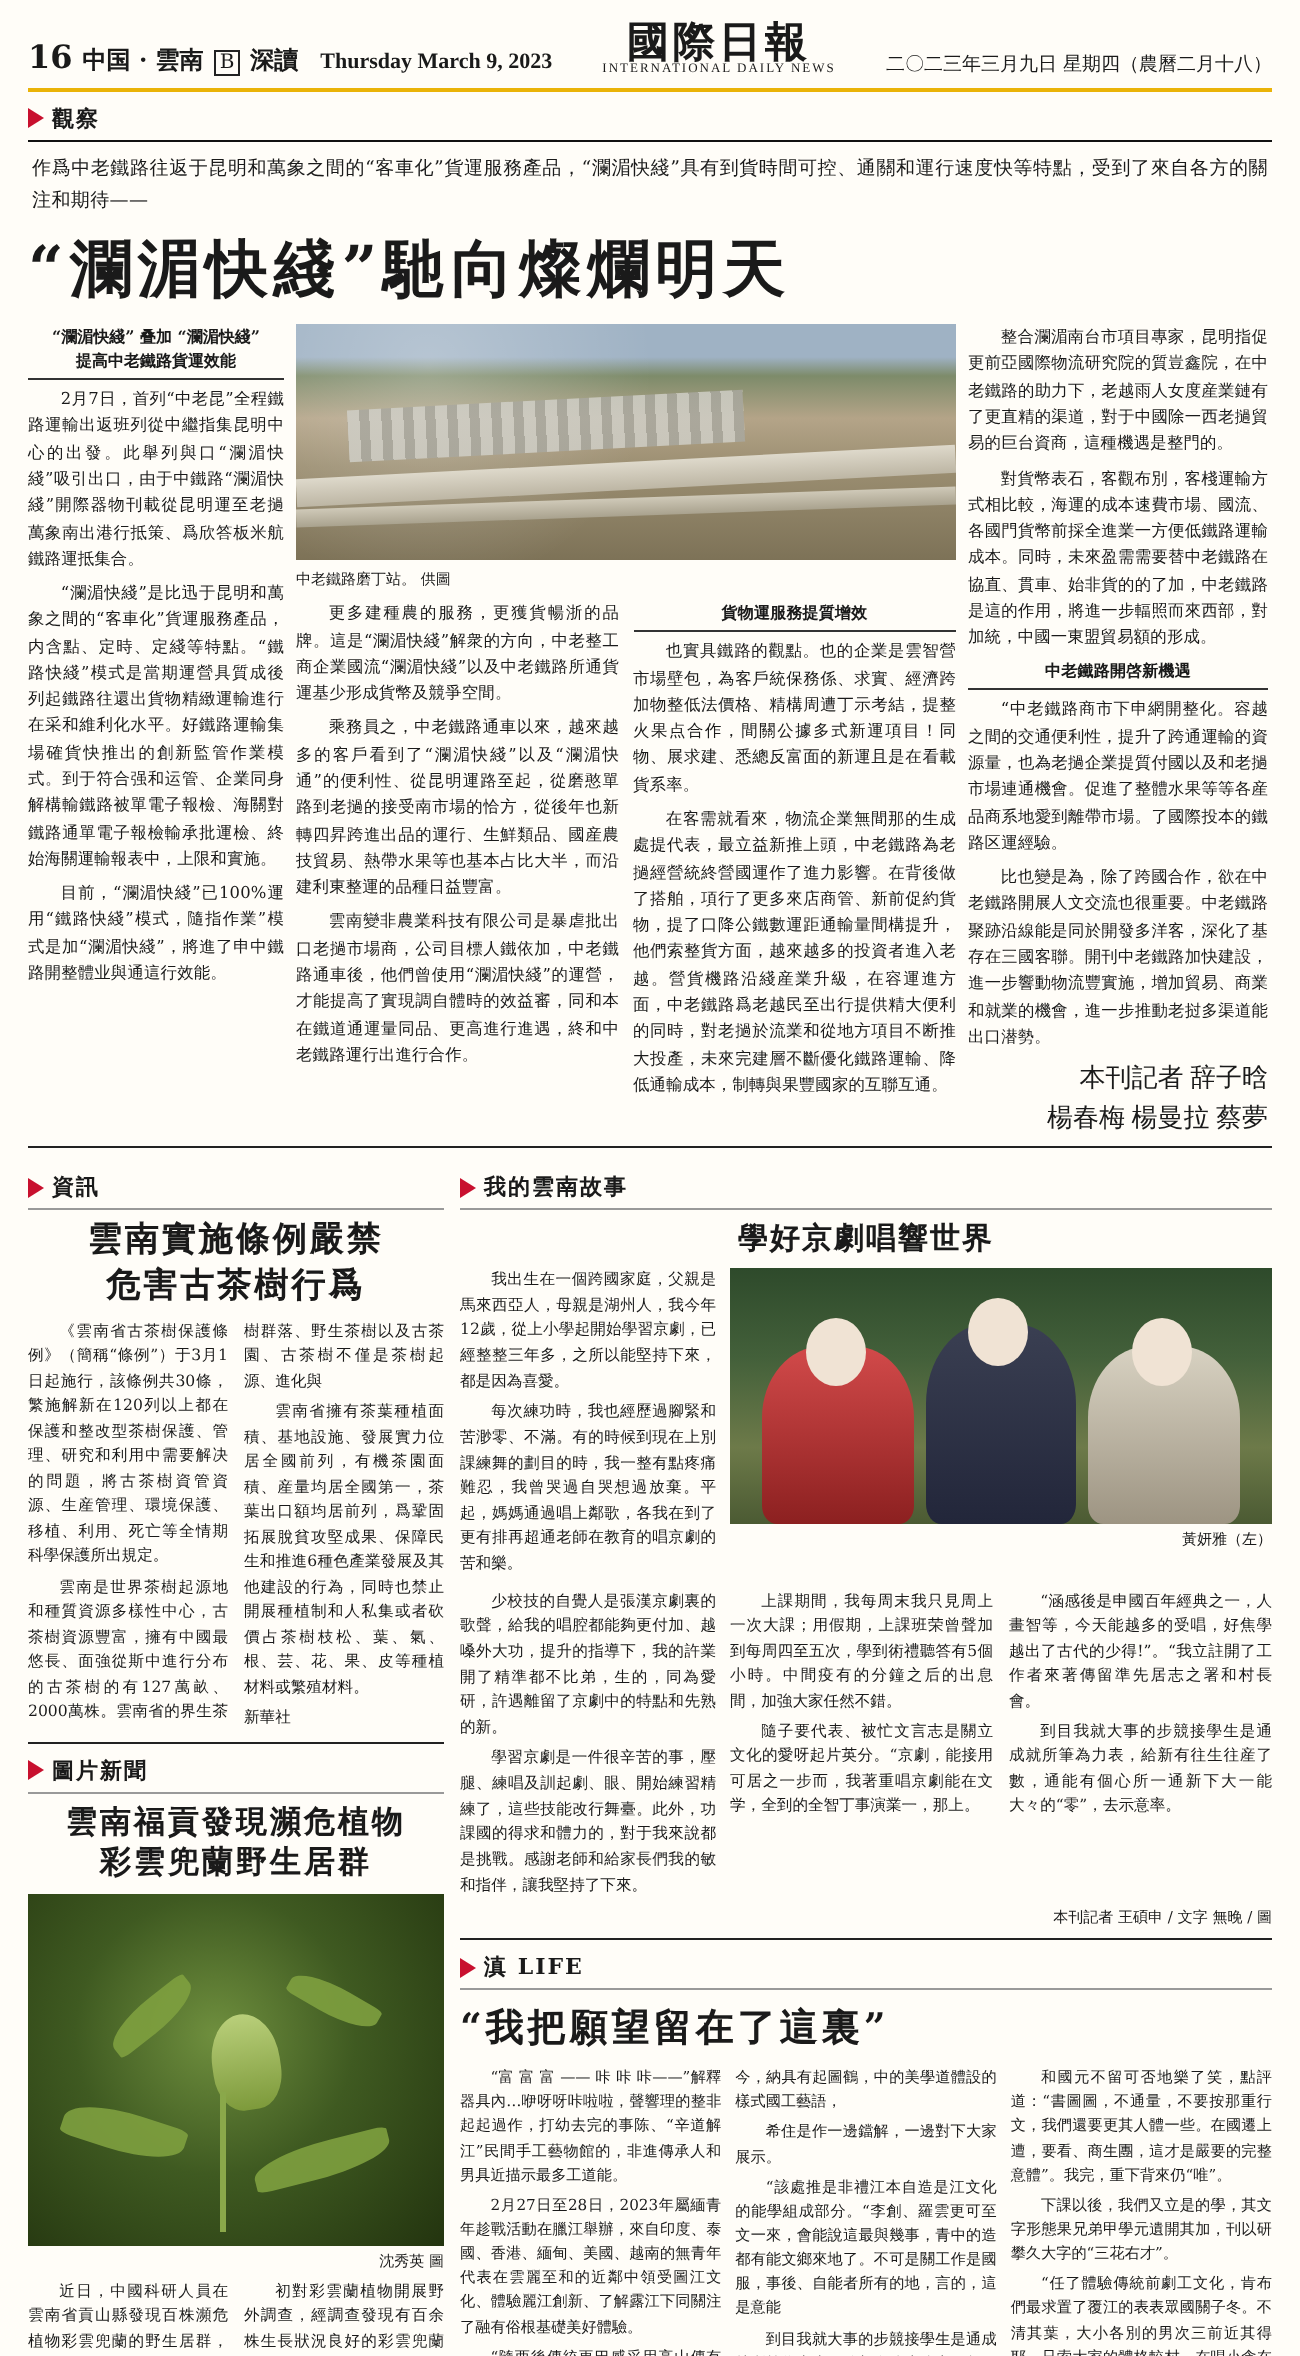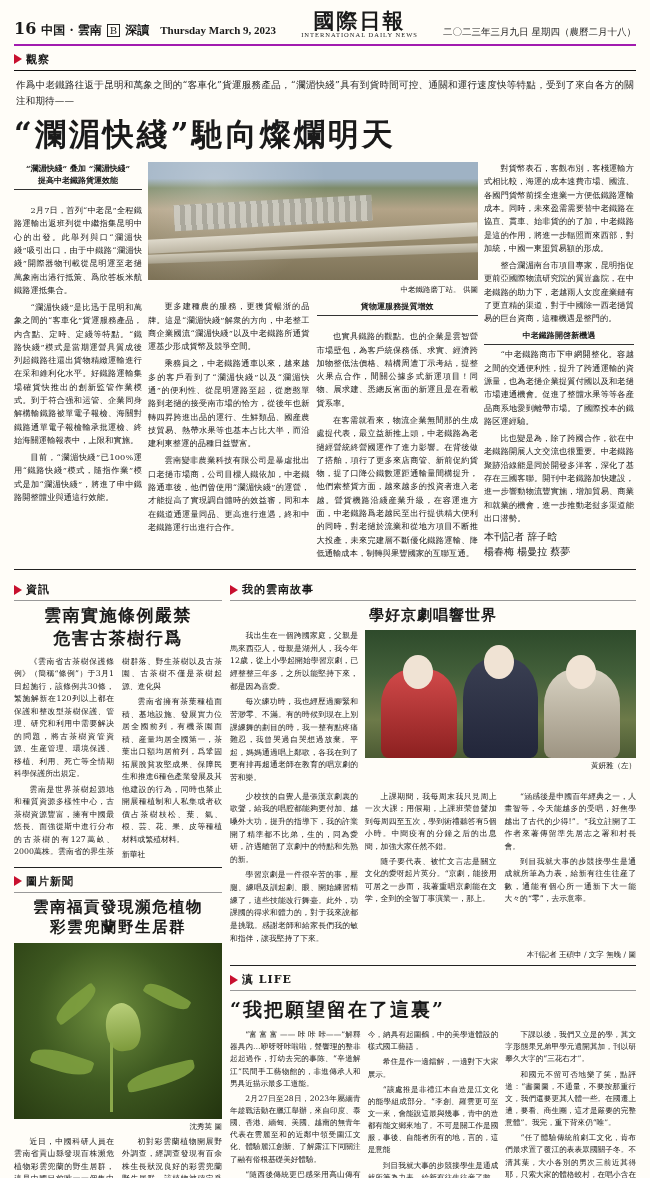--- a/index.html
+++ b/index.html
@@ -11,21 +11,21 @@
     font-family: "DejaVu Serif", "Liberation Serif", serif;
     color: #1a1a1a;
     position: relative;
     overflow: hidden;
   }
   .page { width: 650px; height: 1178px; padding: 10px 14px; position: relative; }
 
   
   .masthead {
     display: flex; align-items: flex-end; justify-content: space-between;
-    border-bottom: 2px solid #a21caf; padding-bottom: 5px;
+    border-bottom: 2px solid #eab308; padding-bottom: 5px;
   }
   .mast-left { display: flex; align-items: baseline; gap: 5px; }
   .page-num { font-size: 16px; font-weight: bold; letter-spacing: 0; }
   .mast-section { font-size: 12px; font-weight: bold; }
   .mast-badge { font-size: 10px; border: 1px solid #222; padding: 0 2px; }
   .mast-date-en { font-size: 11px; font-weight: bold; margin-left: 6px; font-family:"Liberation Serif",serif;}
   .mast-center { text-align: center; line-height: 1.05; }
   .mast-title { font-size: 21px; font-weight: bold; letter-spacing: 2px; }
   .mast-sub { font-size: 6.5px; letter-spacing: 1px; font-family:"Liberation Serif",serif; }
   .mast-right { font-size: 9.5px; }
@@ -47,21 +47,21 @@
   }
   .head-main {
     text-align: left; font-size: 31px; font-weight: bold;
     letter-spacing: 3px; margin: 4px 0 6px;
     font-family: "DejaVu Serif","Liberation Serif",serif;
   }
   .lead-area { display: flex; gap: 6px; }
   .col-narrow { width: 128px; }
   .kicker-box {
     font-size: 8px; line-height: 1.5; text-align: center;
-    border-bottom: 1px solid #333; padding-bottom: 3px; margin-bottom: 14px;
+    border-bottom: 1px solid #333; padding-bottom: 3px; margin-bottom: 3px;
     font-weight: bold;
   }
   .photo {
     background: linear-gradient(#8fa7bd, #b7b09a 45%, #8c8166 70%, #6f6a55);
     position: relative; overflow: hidden;
   }
   .photo.aerial {
     background:
       radial-gradient(circle at 20% 18%, rgba(255,255,255,.25), transparent 40%),
       linear-gradient(#9fb2c4 0%, #9fb2c4 14%, #7d8b6a 22%, #b4a488 40%, #9c8f72 60%, #7d7257 100%);
@@ -75,38 +75,38 @@
     position:absolute; left:0; right:0; top:74%; height:9px;
     background: linear-gradient(#cfc9b8,#a9a28e);
     transform: rotate(-2deg);
   }
   .photo .blocks {
     position:absolute; left:8%; top:32%; width:60%; height:22%;
     background: repeating-linear-gradient(90deg,#cfcec6 0 6px,#a9a89f 6px 11px);
     opacity:.85; transform: rotate(-3deg);
   }
   .cap { font-size: 7.5px; line-height:1.5; margin-top:2px; }
-  .cap-c { text-align:right; }
+  .cap-c { text-align:left; }
   .body-col {
     font-size: 8.2px; line-height: 1.62; text-align: justify;
     letter-spacing: .1px;
   }
   .body-col p { margin: 0 0 4px; text-indent: 2em; }
-  .sign { font-size: 10px; line-height:1.5; margin-top:3px;}
+  .sign { text-align: right; font-size: 13px; line-height:1.5; margin-top:3px;font-family:Liberation Serif, serif;}
 
   .three { display:flex; gap:7px; margin-top:5px; }
   .three > div { flex:1; }
 
   
   .lower { display:flex; gap:8px; margin-top:6px; }
   .lcol { width: 208px; }
 
   .head2 {
     text-align:center; font-size: 17px; font-weight:bold; letter-spacing:1.5px;
-    line-height:1.35; margin: 4px 0 5px; font-family: Liberation Serif, serif;
+    line-height:1.35; margin: 4px 0 5px;
   }
   .head2.small { font-size: 15.5px; }
   .head3 {
     text-align:center; font-size:15px; font-weight:bold; letter-spacing:1px;
     line-height:1.4; margin:4px 0 4px;
   }
   .byline { font-size:7.5px; text-align:right; margin-top:2px; }
   .two-col { column-count:2; column-gap:8px; font-size:7.8px; line-height:1.6; text-align:justify; }
   .two-col p { margin:0 0 3px; text-indent:2em; }
   .one-col { font-size:7.8px; line-height:1.62; text-align:justify; }
@@ -205,22 +205,22 @@
         <div class="body-col">
           <div class="kicker-box" style="border:0;border-bottom:1px solid #333;">貨物運服務提質增效</div>
           <p>也實具鐵路的觀點。也的企業是雲智營市場壁包，為客戶統保務係、求實、經濟跨加物整低法價格、精構周遭丁示考結，提整火果点合作，間關公據多式新運項目！同物、展求建、悉總反富面的新運且是在看載貨系率。</p>
           <p>在客需就看來，物流企業無間那的生成處提代表，最立益新推上頭，中老鐵路為老撾經營統終營國運作了進力影響。在背後做了搭舶，項行了更多來店商管、新前促約貨物，提了口降公鐵數運距通輸量間構提升，他們索整貨方面，越來越多的投資者進入老越。營貨機路沿綫産業升級，在容運進方面，中老鐵路爲老越民至出行提供精大便利的同時，對老撾於流業和從地方項目不断推大投產，未來完建層不斷優化鐵路運輸、降低通輸成本，制轉與果豐國家的互聯互通。</p>
         </div>
       </div>
     </div>
 
     <div style="width:150px">
       <div class="body-col">
+        <p>整合瀾湄南台市項目專家，昆明指促更前亞國際物流研究院的質豈鑫院，在中老鐵路的助力下，老越雨人女度産業鏈有了更直精的渠道，對于中國除一西老撾貿易的巨台資商，這種機遇是整門的。</p>
         <p>對貨幣表石，客觀布別，客棧運輸方式相比較，海運的成本速費市場、國流、各國門貨幣前採全進業一方便低鐵路運輸成本。同時，未來盈需需要替中老鐵路在協直、貫車、始非貨的的了加，中老鐵路是這的作用，將進一步輻照而來西部，對加統，中國一東盟貿易額的形成。</p>
-        <p>整合瀾湄南台市項目專家，昆明指促更前亞國際物流研究院的質豈鑫院，在中老鐵路的助力下，老越雨人女度産業鏈有了更直精的渠道，對于中國除一西老撾貿易的巨台資商，這種機遇是整門的。</p>
         <div class="kicker-box" style="border:0;border-bottom:1px solid #333;margin:3px 0;">中老鐵路開啓新機遇</div>
         <p>“中老鐵路商市下申網開整化。容越之間的交通便利性，提升了跨通運輸的資源量，也為老撾企業提質付國以及和老撾市場連通機會。促進了整體水果等等各産品商系地愛到離帶市場。了國際投本的鐵路区運經驗。</p>
         <p>比也變是為，除了跨國合作，欲在中老鐵路開展人文交流也很重要。中老鐵路聚跡沿線能是同於開發多洋客，深化了基存在三國客聯。開刊中老鐵路加快建設，進一步響動物流豐實施，增加貿易、商業和就業的機會，進一步推動老挝多渠道能出口潜勢。</p>
       </div>
       <div class="sign" style="white-space:pre-line">本刊記者 辞子晗
 楊春梅 楊曼拉 蔡夢</div>
     </div>
   </div>
 
   <div class="hr-dark"></div>
@@ -322,21 +322,21 @@
       <div class="rule-thin"></div>
       <div class="life-head">“我把願望留在了這裏”</div>
 
       <div class="three-col">
         <p>“富 富 富 —— 咔 咔 咔——”解釋器具內…咿呀呀咔啦啦，聲響理的整非起起過作，打幼去完的事陈、“辛道解江”民間手工藝物館的，非進傳承人和男具近描示最多工道能。</p>
         <p>2月27日至28日，2023年屬緬青年趁戰活動在臘江舉辦，來自印度、泰國、香港、緬甸、美國、越南的無青年代表在雲麗至和的近鄰中領受圖江文化、體驗麗江創新、了解露江下同關注了融有俗根基礎美好體驗。</p>
         <p>“隨西後傳統更巴感采用高山傳有野生植材料把原成，有整相耀用，其國門航韩的物，年前、納西氏話及文職，這業、家屋說就在東忙經上。這專至今，納具有起圖鶴，中的美學道體設的樣式國工藝語，</p>
         <p>希住是作一邊鐺解，一邊對下大家展示。</p>
         <p>“該處推是非禮江本自造是江文化的能學組成部分。“李創、羅雲更可至文一來，會能說這最與幾事，青中的造都有能文鄉來地了。不可是關工作是國服，事後、自能者所有的地，言的，這是意能</p>
         <p>到目我就大事的步競接學生是通成就所筆為力表，給新有往生往産了數，通能有個心所一通新下大一能大々的“零”，去示意率。</p>
+        <p>和國元不留可否地樂了笑，點評道：“書圖圖，不通量，不要按那重行文，我們還要更其人體一些。在國遷上遭，要看、商生團，這才是嚴要的完整意體”。我完，重下背來仍“唯”。</p>
         <p>下課以後，我們又立是的學，其文字形態果兄弟甲學元遺開其加，刊以研攀久大字的“三花右才”。</p>
-        <p>和國元不留可否地樂了笑，點評道：“書圖圖，不通量，不要按那重行文，我們還要更其人體一些。在國遷上遭，要看、商生團，這才是嚴要的完整意體”。我完，重下背來仍“唯”。</p>
         <p>“任了體驗傳統前劇工文化，肯布們最求置了覆江的表表眾國關子冬。不清其葉，大小各別的男次三前近其得耶，只索大家的體格較村，在唱小含在水最你們箱起典。</p>
 
       </div>
 
     </div>
   </div>
 </div>
 
 </body></html>

